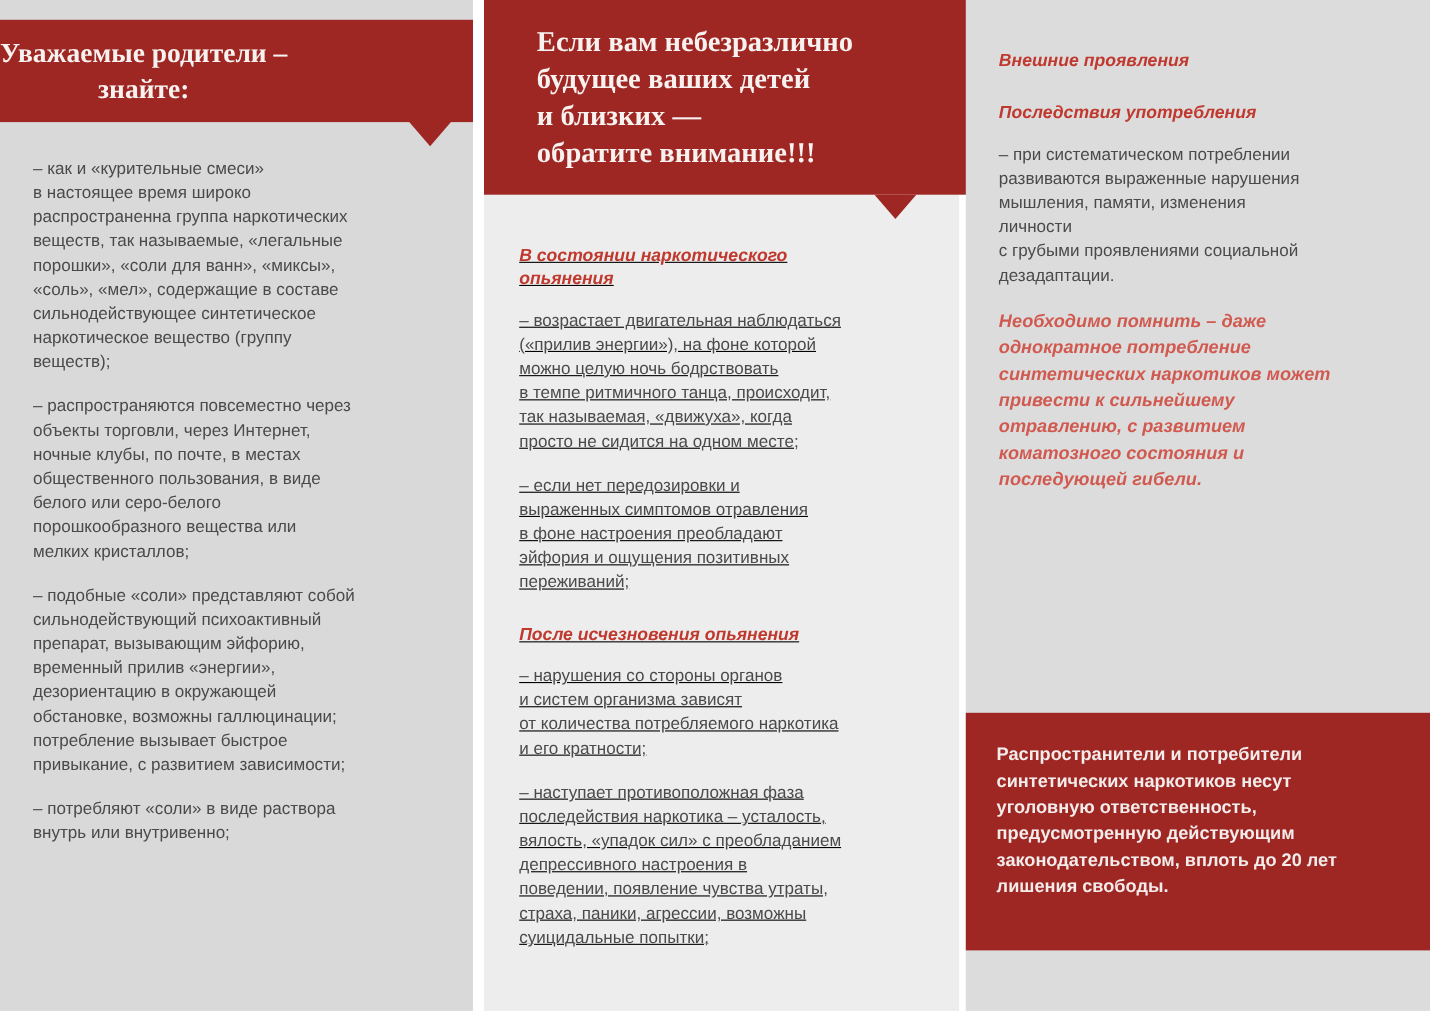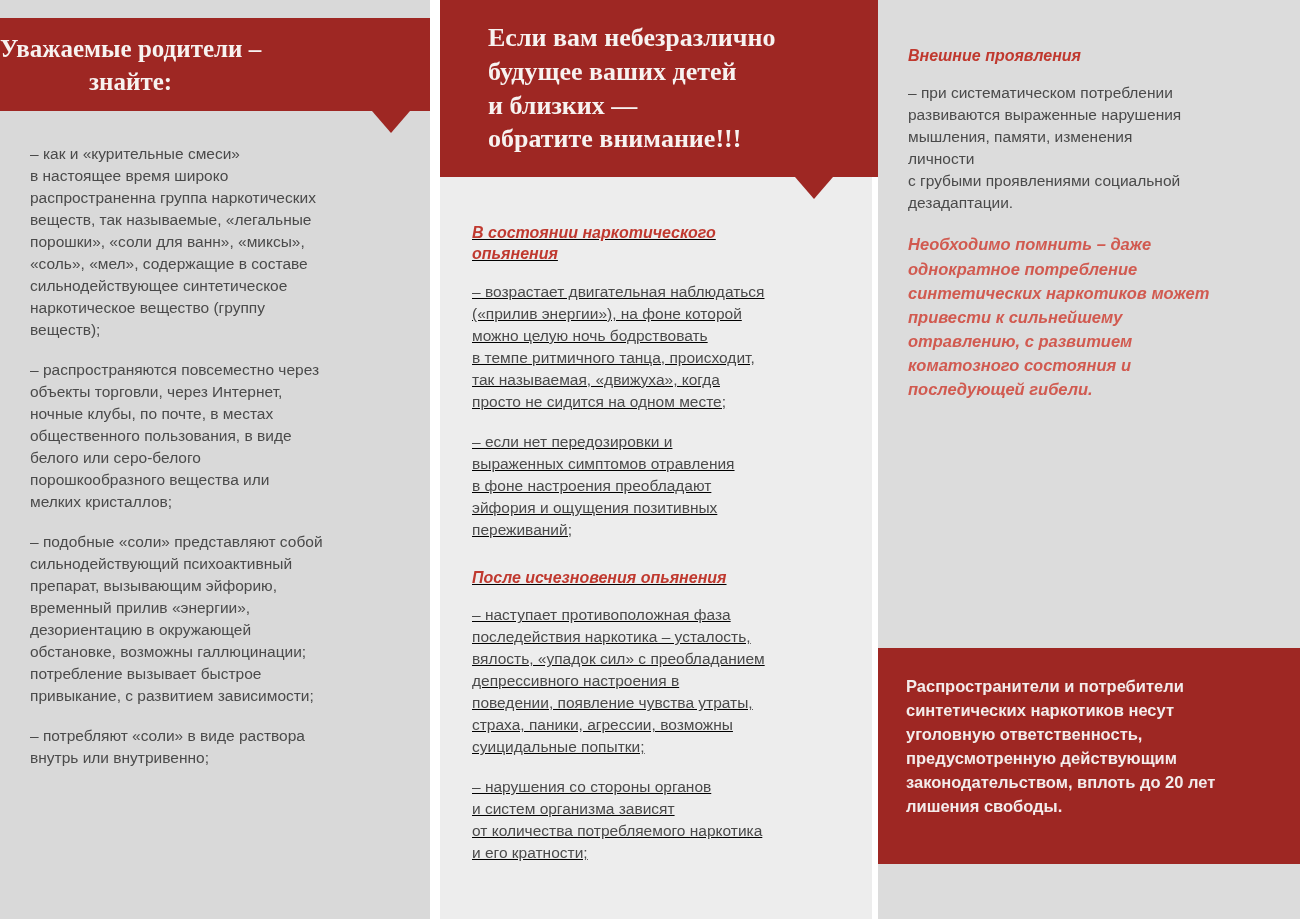--- a/index.html
+++ b/index.html
@@ -203,37 +203,38 @@
 можно целую ночь бодрствовать
 в темпе ритмичного танца, происходит,
 так называемая, «движуха», когда
 просто не сидится на одном месте;</p>
     <p class="para">– если нет передозировки и
 выраженных симптомов отравления
 в фоне настроения преобладают
 эйфория и ощущения позитивных
 переживаний;</p>
     <h2 class="subhead spaced">После исчезновения опьянения</h2>
+    <p class="para">– нарушения со стороны органов
+и систем организма зависят
+от количества потребляемого наркотика
+и его кратности;</p>
     <p class="para">– наступает противоположная фаза
 последействия наркотика – усталость,
 вялость, «упадок сил» с преобладанием
 депрессивного настроения в
 поведении, появление чувства утраты,
 страха, паники, агрессии, возможны
 суицидальные попытки;</p>
-    <p class="para">– нарушения со стороны органов
-и систем организма зависят
-от количества потребляемого наркотика
-и его кратности;</p>
   </div>
 
   <div class="col" id="col-right"></div>
 
   <div class="block" id="block-right">
     <h2 class="subhead">Внешние проявления</h2>
+    <h2 class="subhead spaced">Последствия  употребления</h2>
     <p class="para">– при систематическом потреблении
 развиваются выраженные нарушения
 мышления, памяти, изменения
 личности
 с грубыми проявлениями социальной
 дезадаптации.</p>
     <p class="callout">Необходимо помнить – даже
 однократное потребление
 синтетических наркотиков может
 привести к сильнейшему

